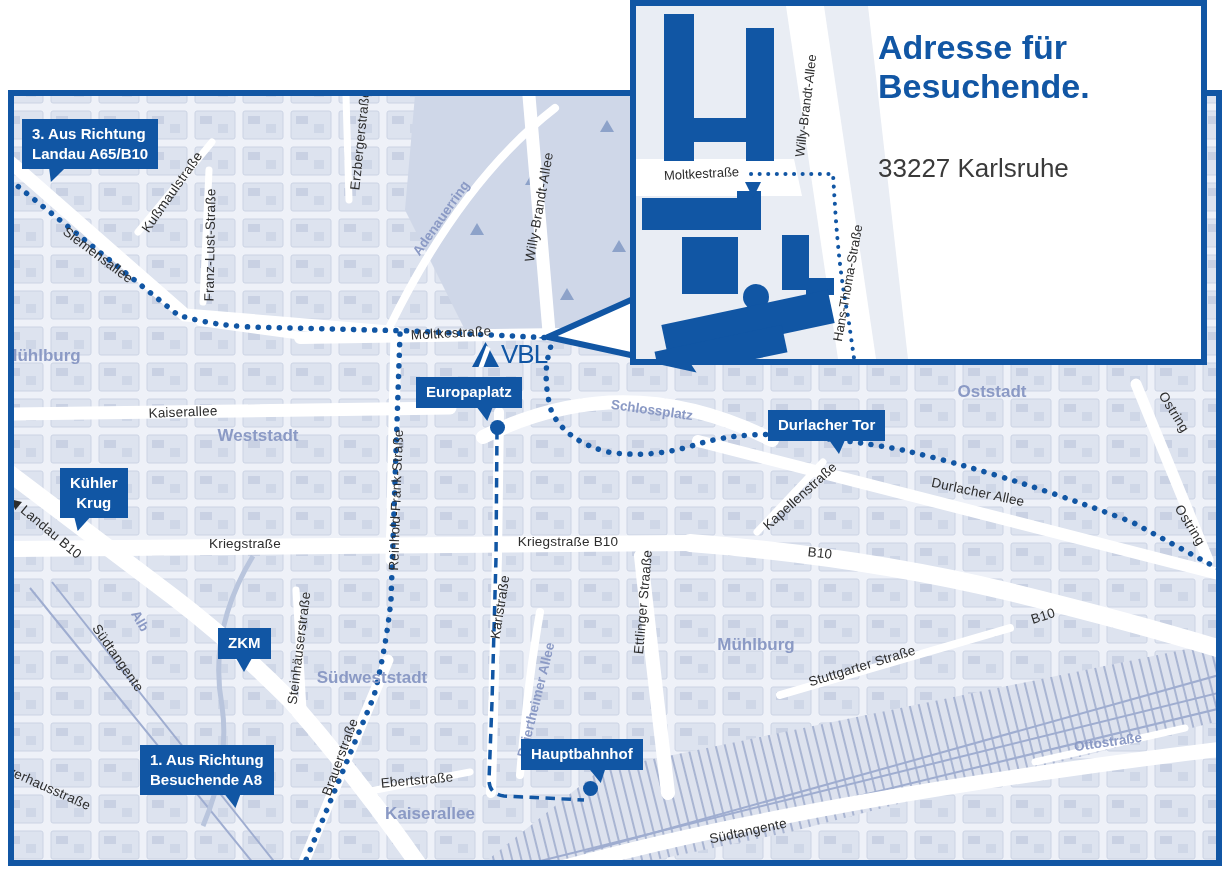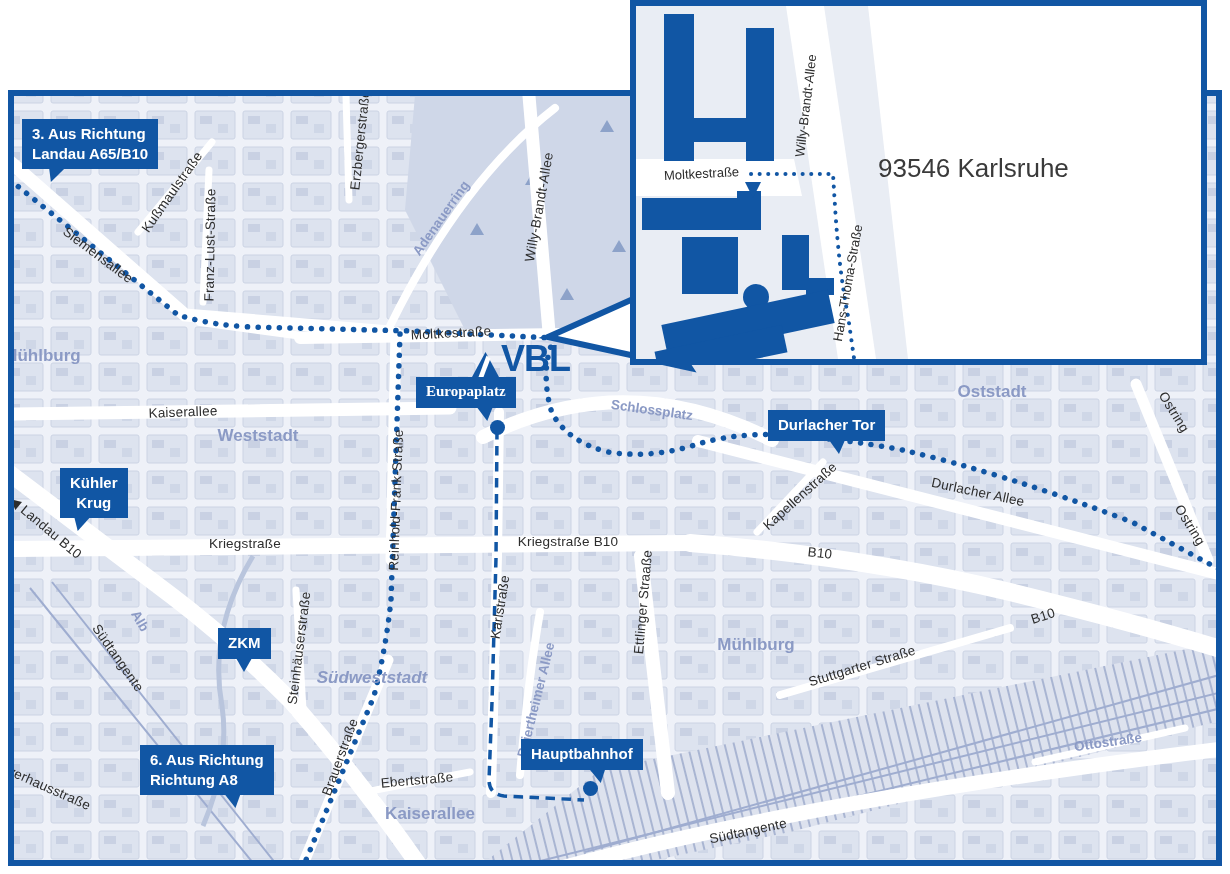--- a/index.html
+++ b/index.html
@@ -12,21 +12,21 @@
   .street{position:absolute;font-size:13.5px;color:#2d2d2d;white-space:nowrap;letter-spacing:.2px;}
   .ctr{transform:translate(-50%,-50%);}
   .district{position:absolute;font-size:17px;font-weight:bold;color:#8b9ac5;white-space:nowrap;}
   .area{position:absolute;font-size:13.5px;font-weight:bold;color:#8b9ac5;white-space:nowrap;}
   
   .callout{position:absolute;background:#1156a4;color:#fff;font-weight:bold;font-size:15px;line-height:1.3;padding:5px 10px 6px;white-space:nowrap;z-index:30;}
   .callout .ptr{position:absolute;bottom:-13px;width:0;height:0;border-left:8px solid transparent;border-right:8px solid transparent;border-top:14px solid #1156a4;}
   .dot{position:absolute;width:15px;height:15px;border-radius:50%;background:#1156a4;z-index:25;}
   
   #vbl-logo{position:absolute;left:472px;top:341px;display:flex;align-items:flex-end;gap:2px;z-index:20;}
-  #vbl-logo .vbl-text{font-size:36px;font-weight:bold;color:#1156a4;line-height:1;letter-spacing:-1px;}
+  #vbl-logo .vbl-text{font-size:26px;font-weight:normal;color:#1156a4;line-height:1;letter-spacing:-1px;}
   
   #inset{position:absolute;left:630px;top:0;width:565px;height:353px;background:#fff;border:6px solid #1156a4;z-index:40;}
   #inset-map{position:absolute;left:0;top:0;width:280px;height:353px;overflow:hidden;}
   .inset-street-label{position:absolute;font-size:13px;color:#2d2d2d;white-space:nowrap;}
   #inset-title{position:absolute;left:242px;top:22px;font-size:34px;line-height:1.14;font-weight:bold;color:#1156a4;}
   #inset-address{position:absolute;left:242px;top:146px;font-size:26px;line-height:1.3;color:#3a3a3a;}
   #tail-svg{position:absolute;left:0;top:0;z-index:35;pointer-events:none;}
 </style>
 </head>
 <body>
@@ -111,21 +111,21 @@
           <path d="M400 334 L391 600 Q386 648 374 696 L306 860 L262 874"></path>
         </g>
 
         <path d="M497 430 L496 558 L492 702 L489 780 Q489 794 504 796 L584 800" stroke="#1156a4" stroke-width="3.5" fill="none" stroke-dasharray="9.5 6.5"></path>
       </svg>
 
       <div class="district ctr" style="left:42px;top:356px;">Mühlburg</div>
       <div class="district ctr" style="left:258px;top:436px;">Weststadt</div>
       <div class="district ctr" style="left:992px;top:392px;">Oststadt</div>
       <div class="district ctr" style="left:756px;top:645px;">Mühlburg</div>
-      <div class="district ctr" style="left:372px;top:678px;font-style:italic;">Südweststadt</div>
+      <div class="district ctr" style="left:372px;top:678px;">Südweststadt</div>
       <div class="district ctr" style="left:430px;top:814px;">Kaiserallee</div>
 
       <div class="street ctr" style="left:98px;top:255px;transform:translate(-50%,-50%) rotate(37deg);">Siemensallee</div>
       <div class="street ctr" style="left:172px;top:192px;transform:translate(-50%,-50%) rotate(-55deg);">Kußmaulstraße</div>
       <div class="street ctr" style="left:210px;top:245px;transform:translate(-50%,-50%) rotate(-89deg);">Franz-Lust-Straße</div>
       <div class="street ctr" style="left:360px;top:140px;transform:translate(-50%,-50%) rotate(-84deg);">Erzbergerstraße</div>
       <div class="street ctr" style="left:539px;top:207px;transform:translate(-50%,-50%) rotate(-80deg);">Willy-Brandt-Allee</div>
       <div class="street ctr" style="left:451px;top:333px;transform:translate(-50%,-50%) rotate(-3deg);">Moltkestraße</div>
       <div class="street ctr" style="left:183px;top:412px;transform:translate(-50%,-50%) rotate(-2deg);">Kaiserallee</div>
       <div class="street ctr" style="left:396px;top:500px;transform:translate(-50%,-50%) rotate(-88deg);">Reinhold-Frank-Straße</div>
@@ -164,34 +164,34 @@
 
       <div class="dot" style="left:490px;top:420px;"></div>
       <div class="dot" style="left:583px;top:781px;"></div>
 
       <div class="callout" style="left:22px;top:119px;">
         <div>3. Aus Richtung</div>
         <div>Landau A65/B10</div>
         <span class="ptr" style="left:24px;transform:skewX(-24deg);"></span>
       </div>
       <div class="callout" style="left:140px;top:745px;">
-        <div>6. Aus Richtung</div>
-        <div>Richtung A8</div>
+        <div>1. Aus Richtung</div>
+        <div>Besuchende A8</div>
         <span class="ptr" style="left:86px;transform:skewX(12deg);"></span>
       </div>
       <div class="callout" style="left:60px;top:468px;text-align:center;">
         <div>Kühler</div>
         <div>Krug</div>
         <span class="ptr" style="left:12px;transform:skewX(-18deg);"></span>
       </div>
       <div class="callout" style="left:218px;top:628px;">
         <div>ZKM</div>
         <span class="ptr" style="left:18px;"></span>
       </div>
-      <div class="callout" style="left:416px;top:377px;font-family:Liberation Serif, serif;">
+      <div class="callout" style="left:416px;top:377px;">
         <div>Europaplatz</div>
         <span class="ptr" style="left:62px;transform:skewX(10deg);"></span>
       </div>
       <div class="callout" style="left:768px;top:410px;">
         <div>Durlacher Tor</div>
         <span class="ptr" style="left:62px;transform:skewX(8deg);"></span>
       </div>
       <div class="callout" style="left:521px;top:739px;">
         <div>Hauptbahnhof</div>
         <span class="ptr" style="left:70px;transform:skewX(14deg);"></span>
@@ -228,18 +228,22 @@
           <rect x="-65" y="-14" width="130" height="28" transform="translate(85,346) rotate(-12)"></rect>
         </g>
 
         <path d="M115 168 L197 168 L199 200 Q203 265 212 310 L218 352" stroke="#1156a4" stroke-width="4" fill="none" stroke-linecap="round" stroke-dasharray="0.1 8.5"></path>
         <polygon points="109,176 125,176 117,192" fill="#1156a4"></polygon>
       </svg>
       <div class="inset-street-label" style="left:28px;top:160px;transform:rotate(-3deg);">Moltkestraße</div>
       <div class="inset-street-label" style="left:156px;top:150px;transform:rotate(-83deg);transform-origin:0 0;">Willy-Brandt-Allee</div>
       <div class="inset-street-label" style="left:194px;top:334px;transform:rotate(-80deg);transform-origin:0 0;">Hans-Thoma-Straße</div>
     </div>
+    <div id="inset-title">
+      <div>Adresse für</div>
+      <div>Besuchende.</div>
+    </div>
     <div id="inset-address">
-      <div>93546 Karlsruhe</div>
+      <div>33227 Karlsruhe</div>
     </div>
   </div>
 
 </div>
 
 </body></html>

